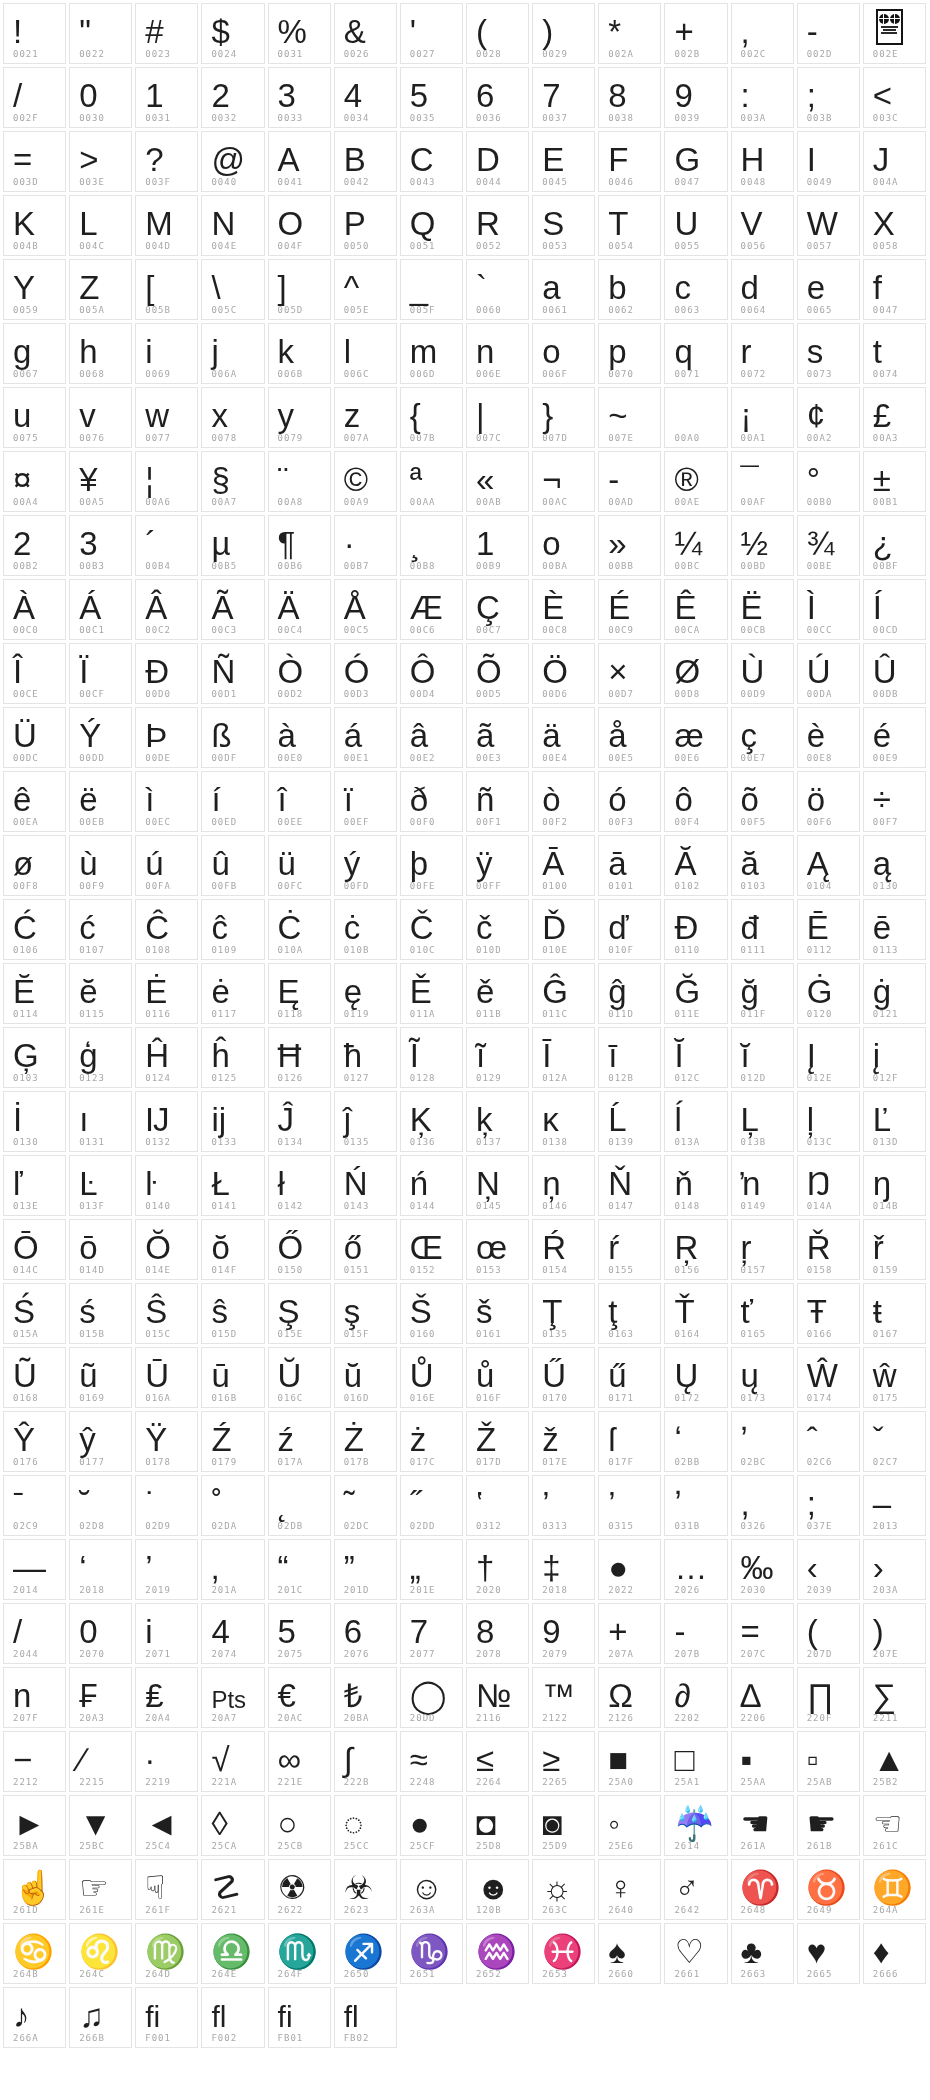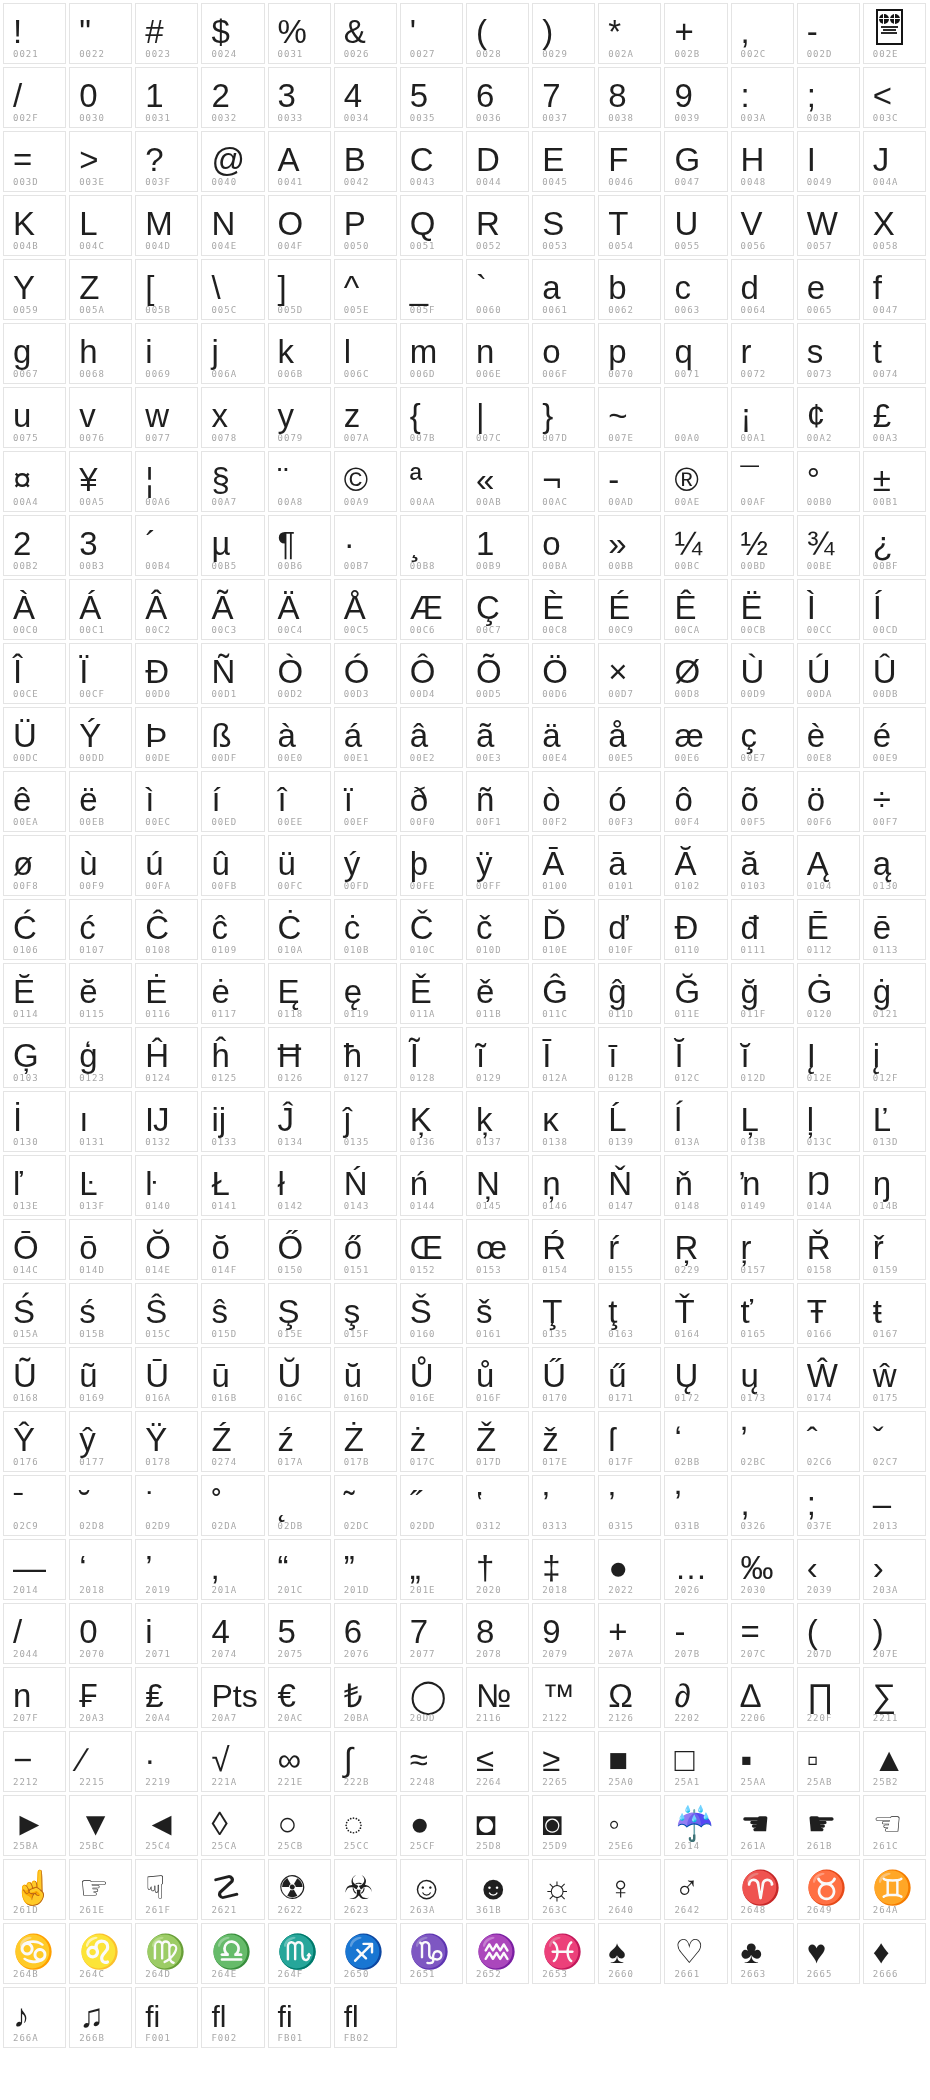--- a/index.html
+++ b/index.html
@@ -1141,21 +1141,21 @@
     <div class="cell">
       <div class="g">Ŕ</div>
       <div class="code">0154</div>
     </div>
     <div class="cell">
       <div class="g">ŕ</div>
       <div class="code">0155</div>
     </div>
     <div class="cell">
       <div class="g">Ŗ</div>
-      <div class="code">0229</div>
+      <div class="code">0156</div>
     </div>
     <div class="cell">
       <div class="g">ŗ</div>
       <div class="code">0157</div>
     </div>
     <div class="cell">
       <div class="g">Ř</div>
       <div class="code">0158</div>
     </div>
     <div class="cell">
@@ -1281,21 +1281,21 @@
     <div class="cell">
       <div class="g">ŷ</div>
       <div class="code">0177</div>
     </div>
     <div class="cell">
       <div class="g">Ÿ</div>
       <div class="code">0178</div>
     </div>
     <div class="cell">
       <div class="g">Ź</div>
-      <div class="code">0274</div>
+      <div class="code">0179</div>
     </div>
     <div class="cell">
       <div class="g">ź</div>
       <div class="code">017A</div>
     </div>
     <div class="cell">
       <div class="g">Ż</div>
       <div class="code">017B</div>
     </div>
     <div class="cell">
@@ -1504,21 +1504,21 @@
     </div>
     <div class="cell">
       <div class="g">₣</div>
       <div class="code">20A3</div>
     </div>
     <div class="cell">
       <div class="g">₤</div>
       <div class="code">20A4</div>
     </div>
     <div class="cell">
-      <div class="g" style="font-size: 32px;">Pts</div>
+      <div class="g" style="font-size: 24px;">Pts</div>
       <div class="code">20A7</div>
     </div>
     <div class="cell">
       <div class="g">€</div>
       <div class="code">20AC</div>
     </div>
     <div class="cell">
       <div class="g">₺</div>
       <div class="code">20BA</div>
     </div>
@@ -1689,21 +1689,21 @@
     <div class="cell">
       <div class="g">☣</div>
       <div class="code">2623</div>
     </div>
     <div class="cell">
       <div class="g">☺</div>
       <div class="code">263A</div>
     </div>
     <div class="cell">
       <div class="g">☻</div>
-      <div class="code">361B</div>
+      <div class="code">120B</div>
     </div>
     <div class="cell">
       <div class="g">☼</div>
       <div class="code">263C</div>
     </div>
     <div class="cell">
       <div class="g">♀</div>
       <div class="code">2640</div>
     </div>
     <div class="cell">

